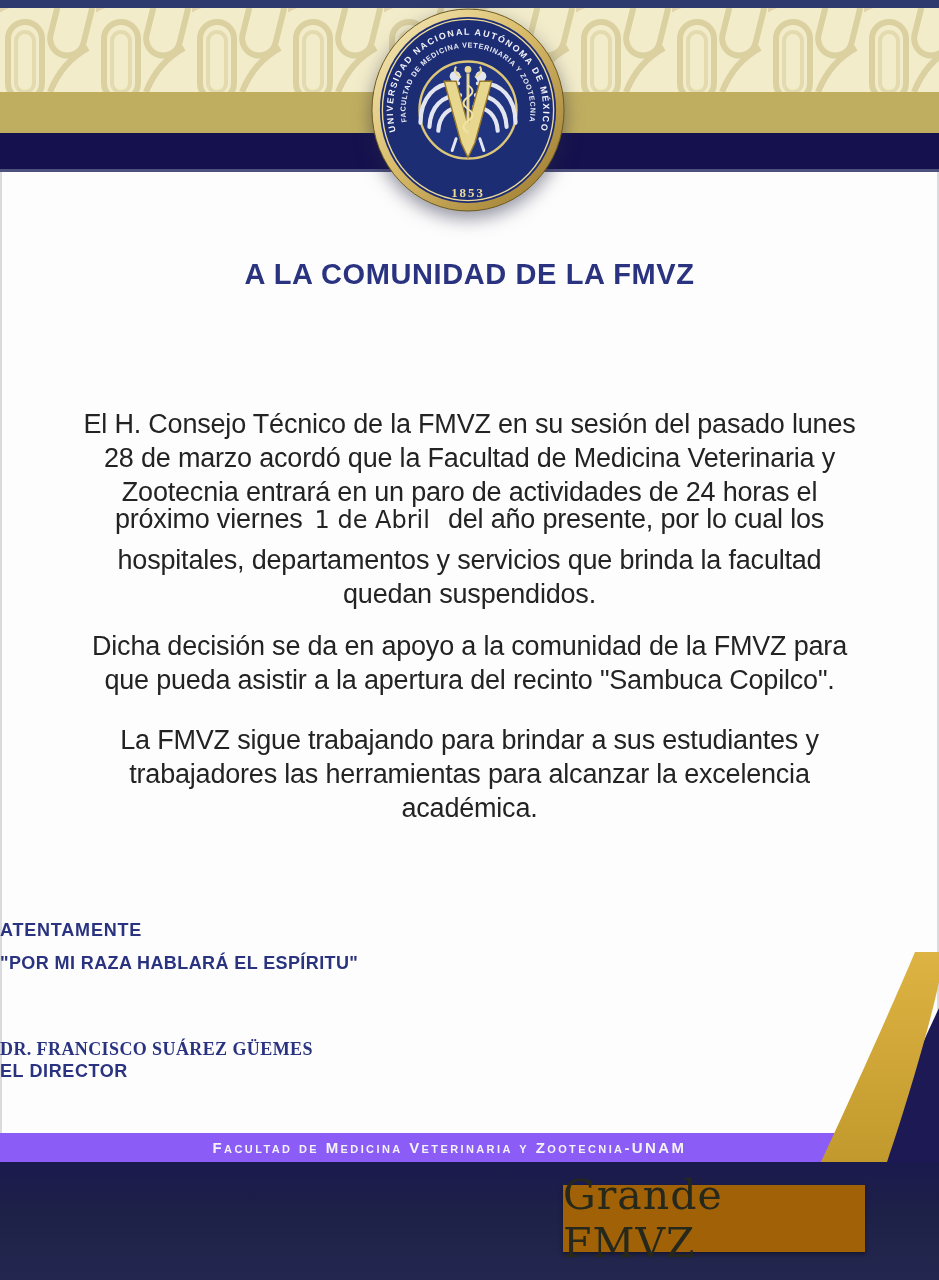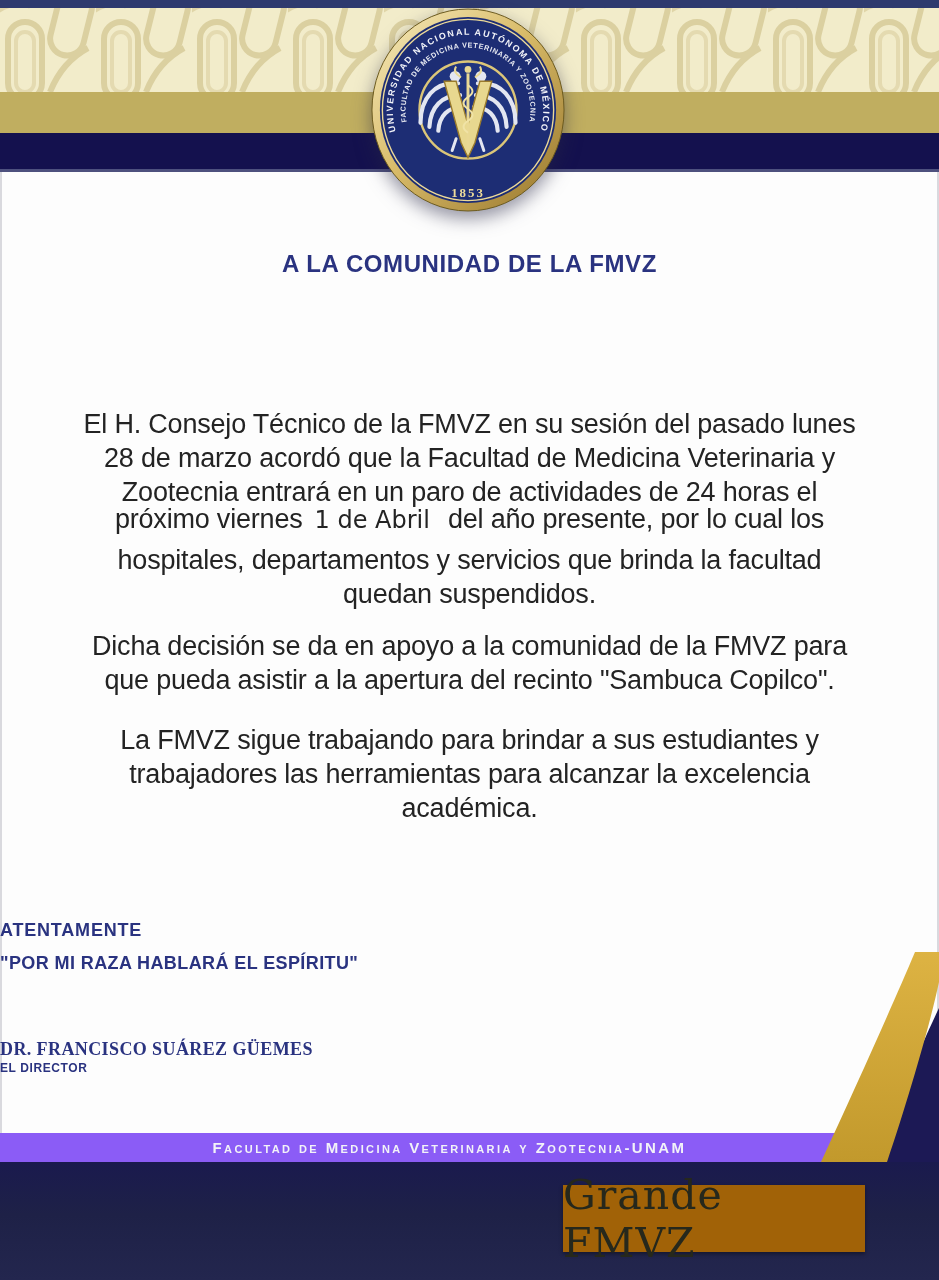--- a/index.html
+++ b/index.html
@@ -10,37 +10,37 @@
     box-shadow:inset 2px 0 0 #d9d9de, inset -2px 0 0 #d9d9de;
   }
   
   .top-line{position:absolute;left:0;top:0;width:939px;height:8px;background:#2e3a6e;}
   .band-cream{position:absolute;left:0;top:8px;width:939px;height:84px;background:#f2ecca;overflow:hidden;}
   .band-gold{position:absolute;left:0;top:92px;width:939px;height:41px;background:#c0ae60;}
   .band-navy{position:absolute;left:0;top:133px;width:939px;height:36px;background:#14114e;border-bottom:3px solid rgba(125,135,165,.55);}
   
   .seal-wrap{position:absolute;left:369px;top:5px;width:198px;height:210px;filter:drop-shadow(0 7px 9px rgba(40,40,70,.5));}
   
-  .doc-title{position:absolute;top:250px;left:0;width:939px;text-align:center;
-    font-size:24px;font-weight:bold;color:#2a3380;letter-spacing:.6px;}
+  .doc-title{position:absolute;top:258px;left:0;width:939px;text-align:center;
+    font-size:29px;font-weight:bold;color:#2a3380;letter-spacing:.6px;}
   
   .para{position:absolute;left:28px;right:28px;text-align:center;color:#232323;
     font-size:27px;line-height:34px;letter-spacing:-0.2px;white-space:pre-line;margin-top:7px;}
   .body-line{position:absolute;left:28px;right:28px;text-align:center;color:#232323;
     font-size:27px;line-height:34px;letter-spacing:-0.2px;}
   .p1a{top:400px;} .p1line4{top:502px;} .p1b{top:536px;} .p2{top:622px;} .p3{top:716px;}
   .insert-date-a{font-family:"DejaVu Sans",sans-serif;font-size:24px;margin:8px 18px 0 12px;letter-spacing:0;}
   
   .sig{position:absolute;left:0;width:939px;text-align:left;color:#2a3380;font-weight:bold;}
   .sig-atte{top:920px;font-size:18px;letter-spacing:.8px;}
   .sig-motto{top:953px;font-size:18px;letter-spacing:.4px;}
   .sig-place{top:988px;font-size:19px;letter-spacing:.2px;}
   .insert-date-b{display:inline-block;transform:scaleX(.92);transform-origin:center;
     font-family:"DejaVu Sans",sans-serif;font-weight:800;font-size:18.5px;color:#181840;margin:0 7px;}
-  .sig-role{top:1061px;font-size:12px;letter-spacing:.6px;}
+  .sig-role{top:1061px;font-size:18px;letter-spacing:.6px;}
   .sig-name{top:1039px;font-size:18px;letter-spacing:.4px;font-family:Liberation Serif, serif;}
   
   .bottom-band{position:absolute;left:0;top:1133px;width:939px;height:29px;background:#8b5cf6;
     color:#f2f2f8;text-align:center;line-height:29px;font-weight:bold;font-size:15px;
     font-variant:small-caps;letter-spacing:2.4px;padding-right:40px;box-sizing:border-box;}
   .footer{position:absolute;left:0;top:1162px;width:939px;height:118px;
     background:linear-gradient(180deg,#1a1a4e 0%,#1e2147 45%,#23264e 100%);}
   .stamp-box{position:absolute;left:563px;top:1185px;width:302px;height:67px;background:#a16207;
     display:flex;align-items:center;justify-content:center;box-shadow:0 2px 4px rgba(0,0,0,.4);}
   .stamp-text{font-family:"DejaVu Serif","Liberation Serif",serif;font-size:41px;color:#26281c;letter-spacing:1px;}

